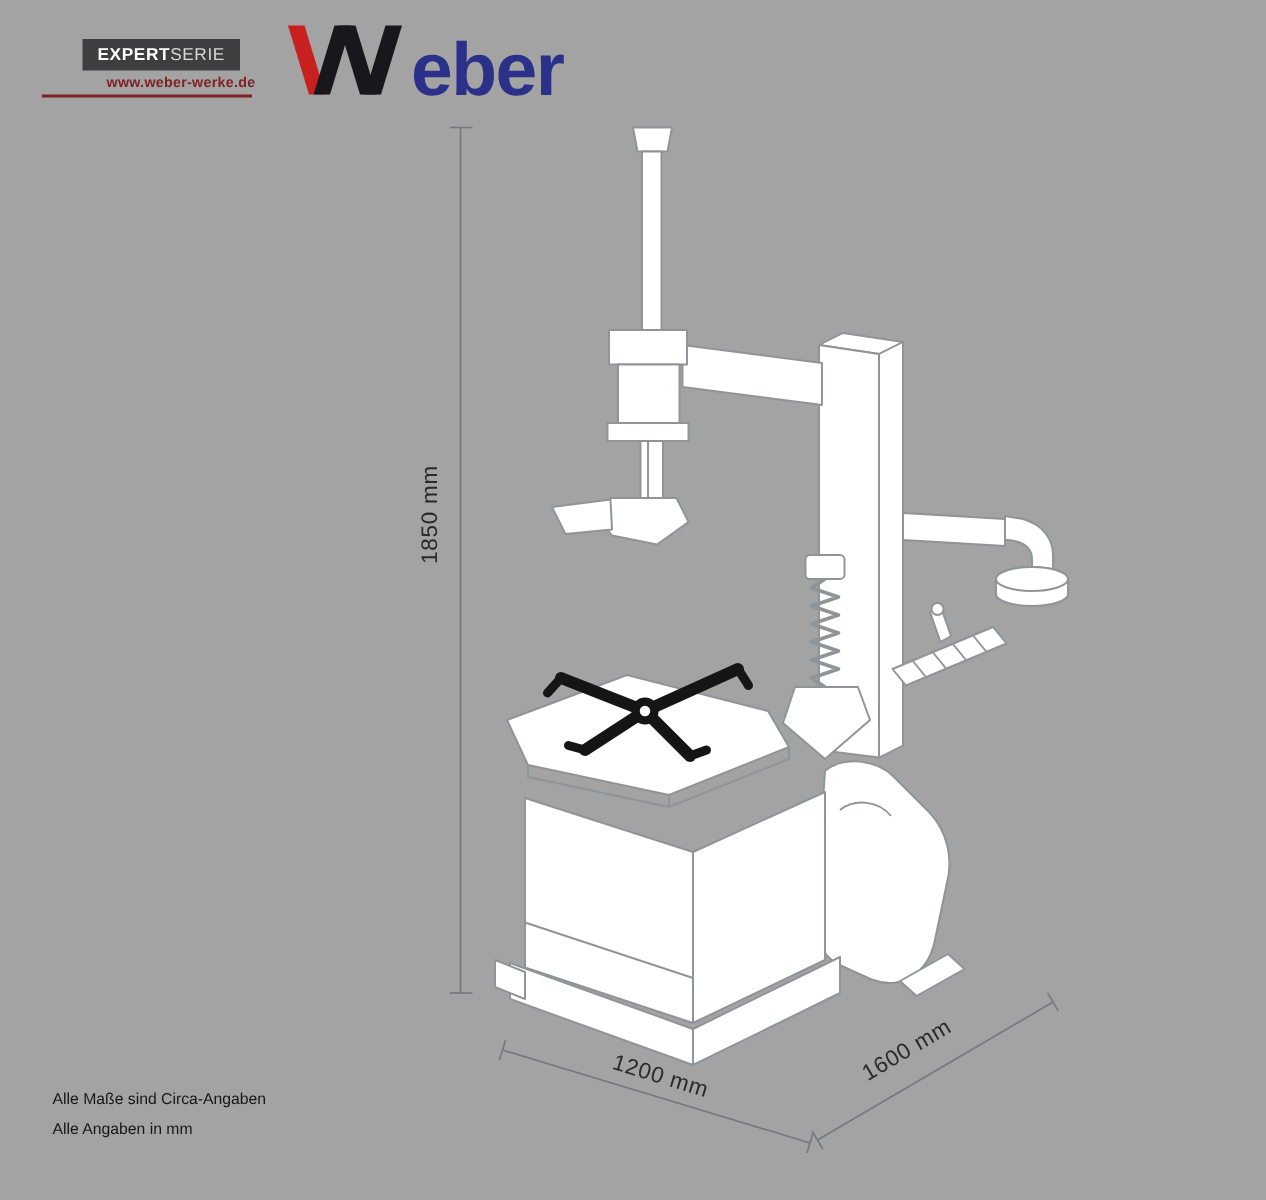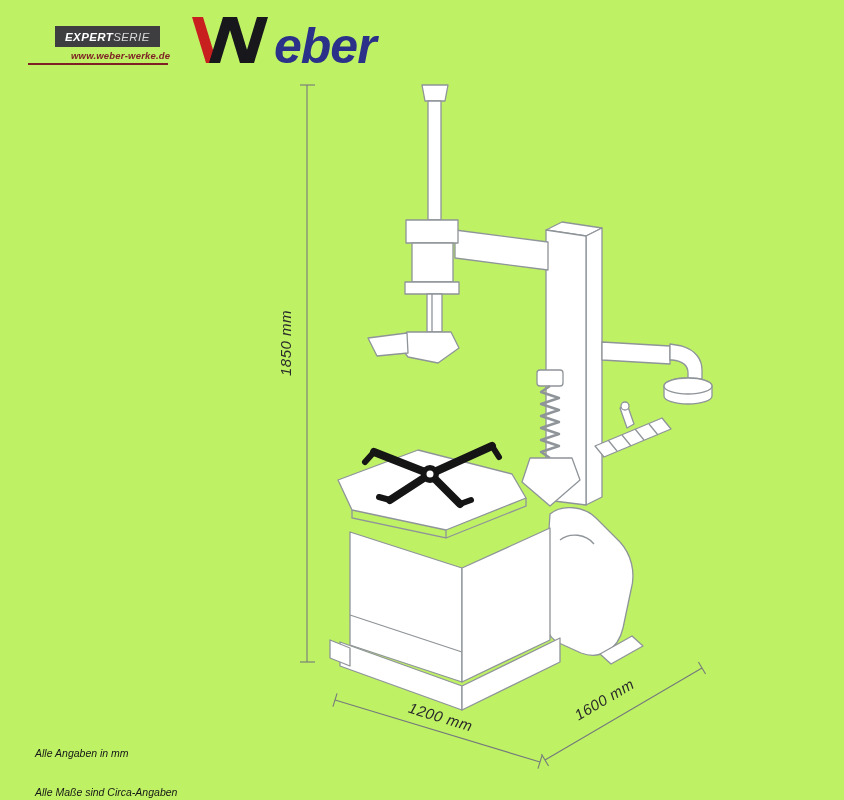--- a/index.html
+++ b/index.html
@@ -1,17 +1,17 @@
 <!DOCTYPE html>
 <html style="--badge_bg: #3e3e40; --accent_red: #7e2025; --logo_red: #c8201f; --logo_dark: #17171c; --logo_blue: #2b3189; --line_gray: #8f9499; --cross_black: #151515; --text_dark: #2a2a2a;"><head>
 <meta charset="utf-8">
 <style>
   html,body{margin:0;padding:0;background:#fff;}
-  .page{position:relative;width:844px;height:800px;background:#bef264;overflow:hidden;
-        font-family:"Liberation Sans",sans-serif;color:#161616;font-style:italic;}
+  .page{position:relative;width:844px;height:800px;background:#a3a3a3;overflow:hidden;
+        font-family:"Liberation Sans",sans-serif;color:#161616;}
 
   
   .series-badge{position:absolute;left:55px;top:26px;height:21px;padding:0 10px;
     background:var(--badge_bg,#3e3e40);color:#fff;display:inline-flex;align-items:center;
     font-size:11.5px;letter-spacing:.4px;}
   .series-badge .bold{font-weight:700;}
   .series-badge .light{color:#d9d9d9;font-weight:400;}
   .website{position:absolute;left:71px;top:50px;font-size:9.5px;font-weight:700;
     color:var(--accent_red,#7e2025);letter-spacing:.2px;}
   .red-line{position:absolute;left:28px;top:63px;width:140px;height:2px;
@@ -32,21 +32,21 @@
     font-family:"Liberation Sans",sans-serif;}
   .machine .cross line{stroke:var(--cross_black,#151515);stroke-width:8;stroke-linecap:round;}
   .machine .cross line.jaw{stroke-width:6;}
   .machine .cross-hub{fill:var(--cross_black,#151515);}
 
   
   .product-line{position:absolute;left:35px;top:725px;font-size:13.5px;color:#161616;}
   .product-line b{font-weight:700;}
   .note{position:absolute;left:35px;font-size:10.5px;color:#161616;}
   .note1{top:747px;}
-  .note2{top:786px;}
+  .note2{top:727px;}
 </style>
 </head>
 <body>
 
 <div class="page">
 
   <div class="series-badge">
     <span class="bold">EXPERT</span>
       <span class="light">SERIE</span>
   </div>

